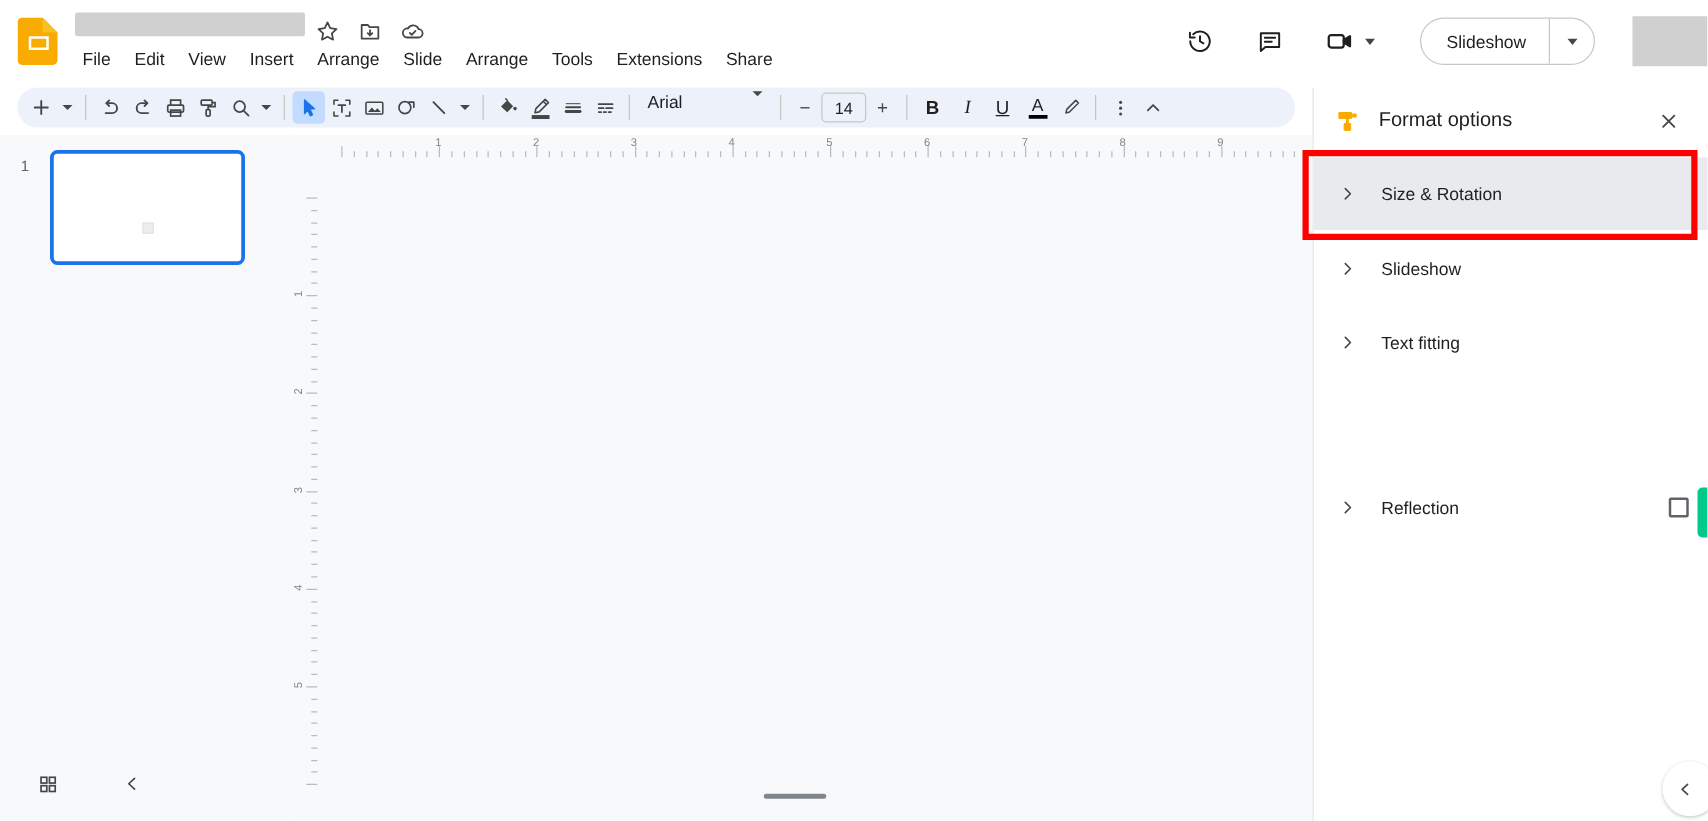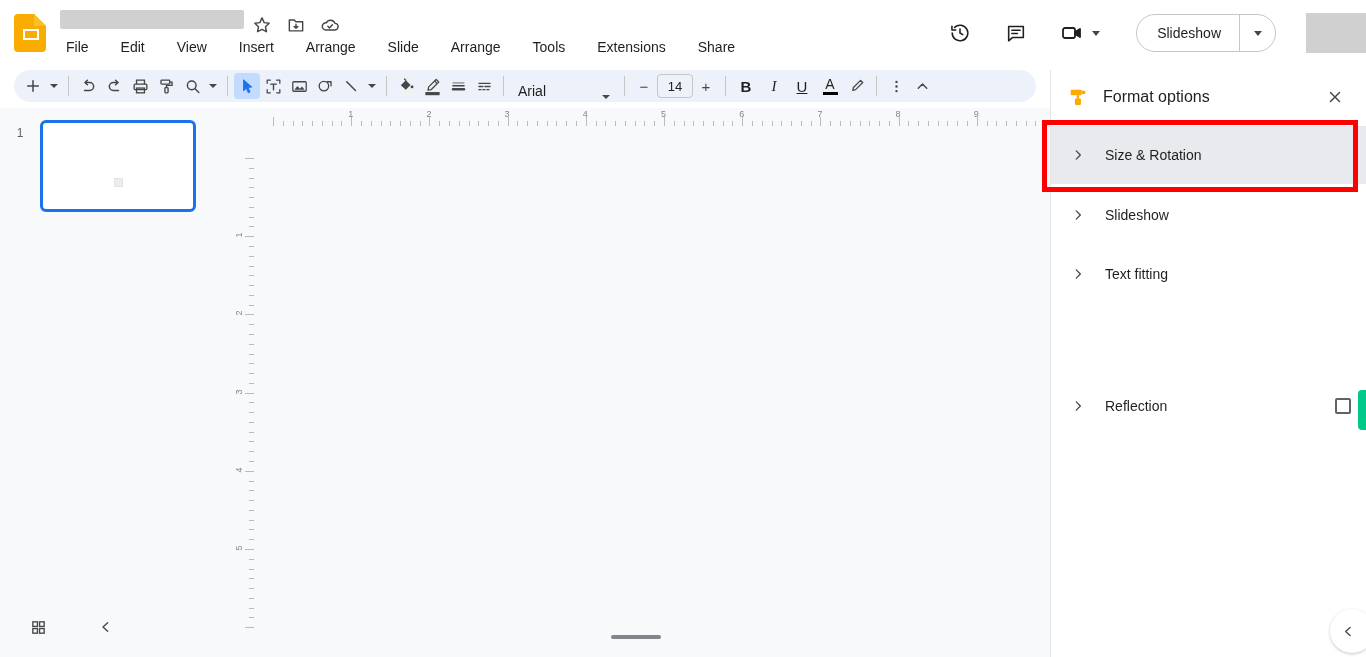--- a/index.html
+++ b/index.html
@@ -19,21 +19,21 @@
   }
   .app-logo svg { display: block; }
 
   .doc-title-redacted {
     position: absolute; left: 60px; top: 10px; width: 184px; height: 19px;
     background: #d0d0d0; border-radius: 2px;
   }
   .title-icons { position: absolute; left: 252px; top: 15px; display: flex; gap: 14px; align-items: center; }
   .title-icons .ti { width: 20px; height: 20px; color: #444746; cursor: pointer; display: block; }
 
-  .menubar { position: absolute; left: 58px; top: 35px; display: flex; gap: 16px; align-items: center; }
+  .menubar { position: absolute; left: 58px; top: 35px; display: flex; gap: 3px; align-items: center; }
   .menu-item {
     font-size: 14px; color: #1f1f1f; padding: 3px 8px; border-radius: 4px; cursor: pointer;
     line-height: 18px; white-space: nowrap;
   }
 
   .top-right { position: absolute; right: 0px; top: 10px; display: flex; align-items: center; gap: 16px; height: 46px; }
   .tr-icon-btn {
     width: 40px; height: 40px; border-radius: 50%; display: flex; align-items: center; justify-content: center;
     cursor: pointer; color: #1f1f1f;
   }
@@ -64,21 +64,21 @@
   }
   .tb-btn {
     height: 26px; min-width: 26px; border-radius: 4px; display: flex; align-items: center; justify-content: center;
     cursor: pointer; color: #444746; padding: 0 2px;
   }
   .tb-btn.active { background: #c2dbff; color: #1f1f1f; }
   .tb-sep { width: 1px; height: 20px; background: #c4c7c5; margin: 0 6px; }
   .tb-caret { width: 0; height: 0; border-left: 4px solid transparent; border-right: 4px solid transparent; border-top: 4.5px solid #444746; }
   .tb-caret-btn { width: 16px; height: 26px; display: flex; align-items: center; justify-content: center; cursor: pointer; border-radius: 4px; }
 
-  .font-box { display: flex; align-items: flex-end; width: 108px; height: 26px; border-radius: 4px; cursor: pointer; padding-left: 8px; }
+  .font-box { display: flex; align-items: flex-start; width: 108px; height: 26px; border-radius: 4px; cursor: pointer; padding-left: 8px; }
   .font-name { font-size: 14px; color: #1f1f1f; flex: 1; }
   .fsize-box {
     width: 36px; height: 24px; border: 1px solid #c4c7c5; border-radius: 4px; background: #edf2fa;
     display: flex; align-items: center; justify-content: center; font-size: 13px; color: #1f1f1f; cursor: text;
   }
   .tb-text { font-size: 15px; color: #1f1f1f; }
 
   
   .filmstrip { position: absolute; left: 0; top: 108px; width: 234px; height: 549px; background: #f8f9fa; }
   .thumb-row { position: absolute; left: 0; top: 12px; width: 234px; display: flex; align-items: flex-start; }

